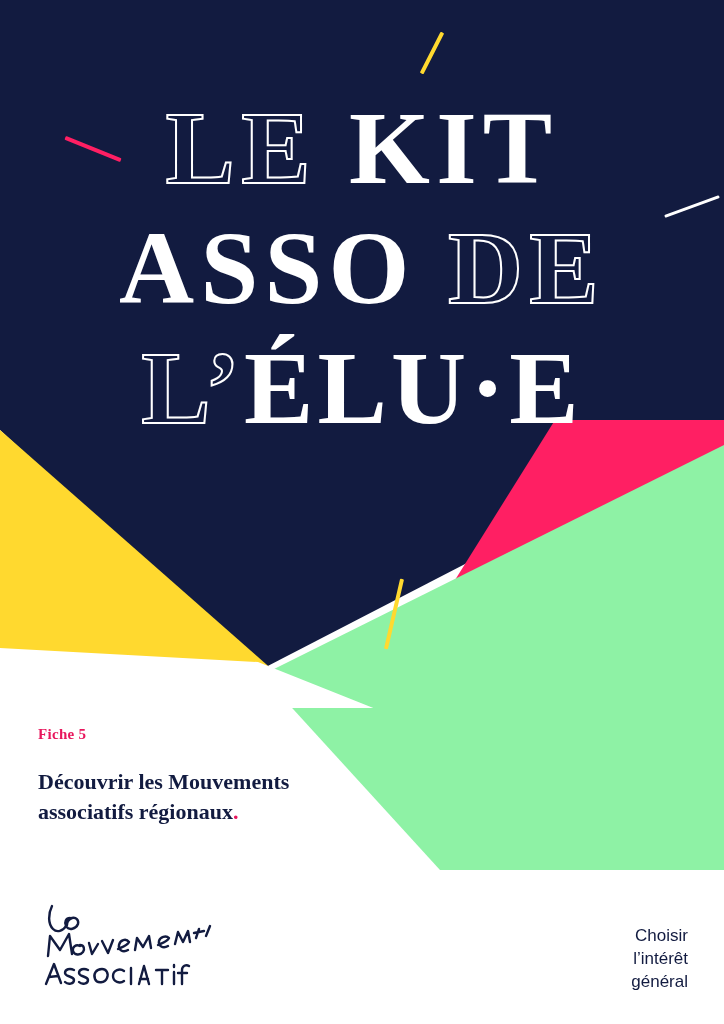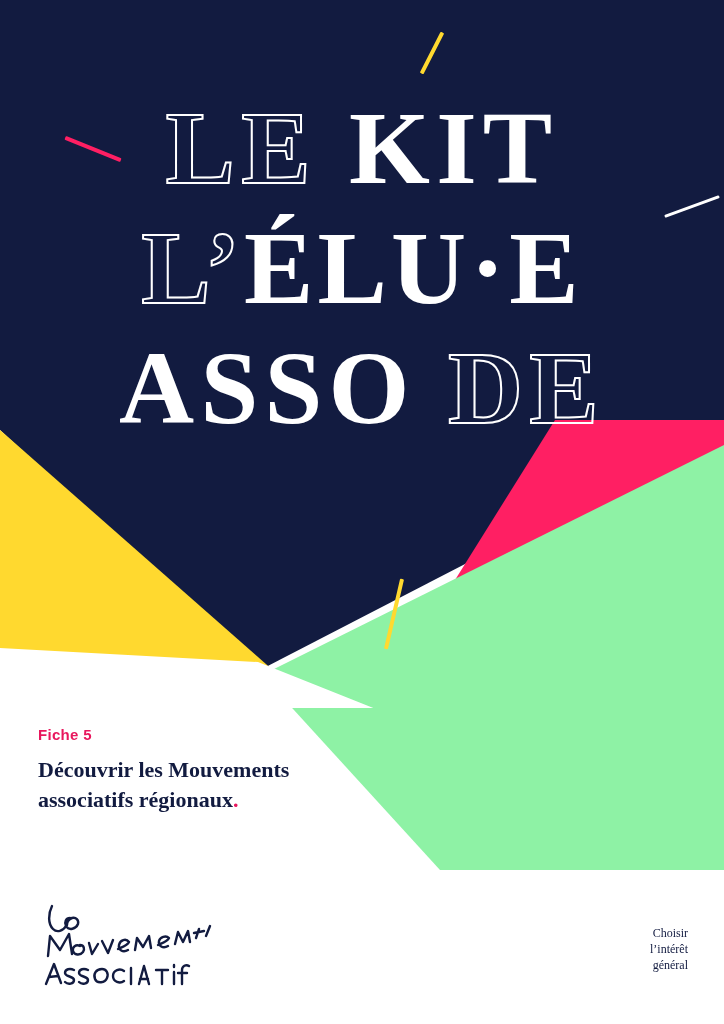--- a/index.html
+++ b/index.html
@@ -137,26 +137,26 @@
   }
 
   
   .caption {
     position: absolute;
     left: 38px;
     top: 726px;
     width: 520px;
   }
   .fiche-label {
-    font-family: Liberation Sans, sans-serif;
+    font-family: Liberation Serif, serif;
     font-weight: bold;
     font-size: 15px;
     color: #e8175d;
     letter-spacing: 0.02em;
-    margin-bottom: 12px;
+    margin-bottom: 24px;
   }
   .caption-title {
     font-family: "Liberation Serif", serif;
     font-weight: bold;
     font-size: 22px;
     line-height: 1.35;
     color: #121b40;
   }
   .caption-title .dot {
     color: #e8175d;
@@ -170,22 +170,22 @@
     width: 180px;
     height: 90px;
   }
   .logo svg { display: block; }
 
   .tagline {
     position: absolute;
     right: 36px;
     top: 925px;
     text-align: right;
-    font-family: Liberation Serif, serif;
-    font-size: 12px;
+    font-family: Liberation Sans, sans-serif;
+    font-size: 17px;
     line-height: 1.35;
     color: #121b40;
   }
   .tagline div { white-space: nowrap; }
 </style>
 </head>
 <body>
 
 <div class="page">
 
@@ -198,26 +198,26 @@
   <div class="stick stick-yellow-top"></div>
   <div class="stick stick-pink-left"></div>
   <div class="stick stick-white-right"></div>
   <div class="stick stick-yellow-bottom"></div>
 
   <div class="title-block">
     <div class="title-line l1">
       <span class="outline">LE</span>
       <span class="solid">KIT</span>
     </div>
-    <div class="title-line l3">
-      <span class="outline">L’</span><span class="solid">ÉLU·E</span>
-    </div>
     <div class="title-line l2">
       <span class="solid">ASSO</span>
       <span class="outline">DE</span>
+    </div>
+    <div class="title-line l3">
+      <span class="outline">L’</span><span class="solid">ÉLU·E</span>
     </div>
   </div>
 
   <div class="caption">
     <div class="fiche-label">Fiche 5</div>
     <div class="caption-title">
       <span>Découvrir les Mouvements</span><br>
       <span>associatifs régionaux</span><span class="dot">.</span>
     </div>
   </div>

